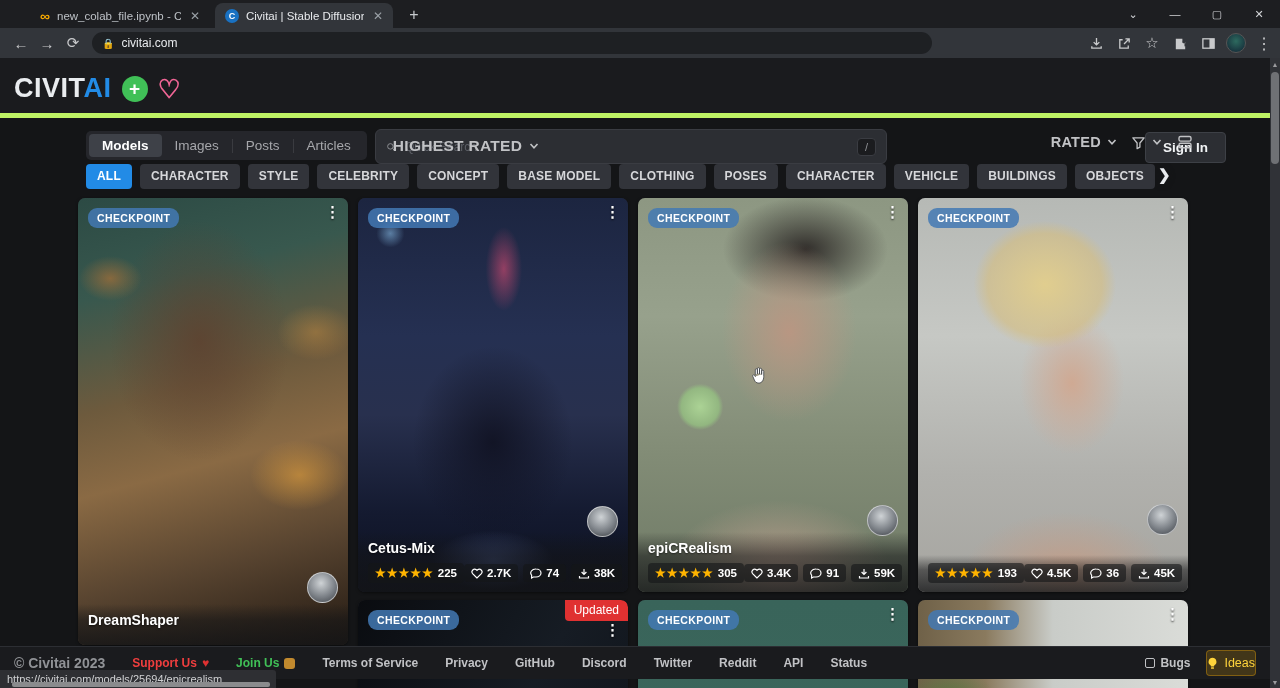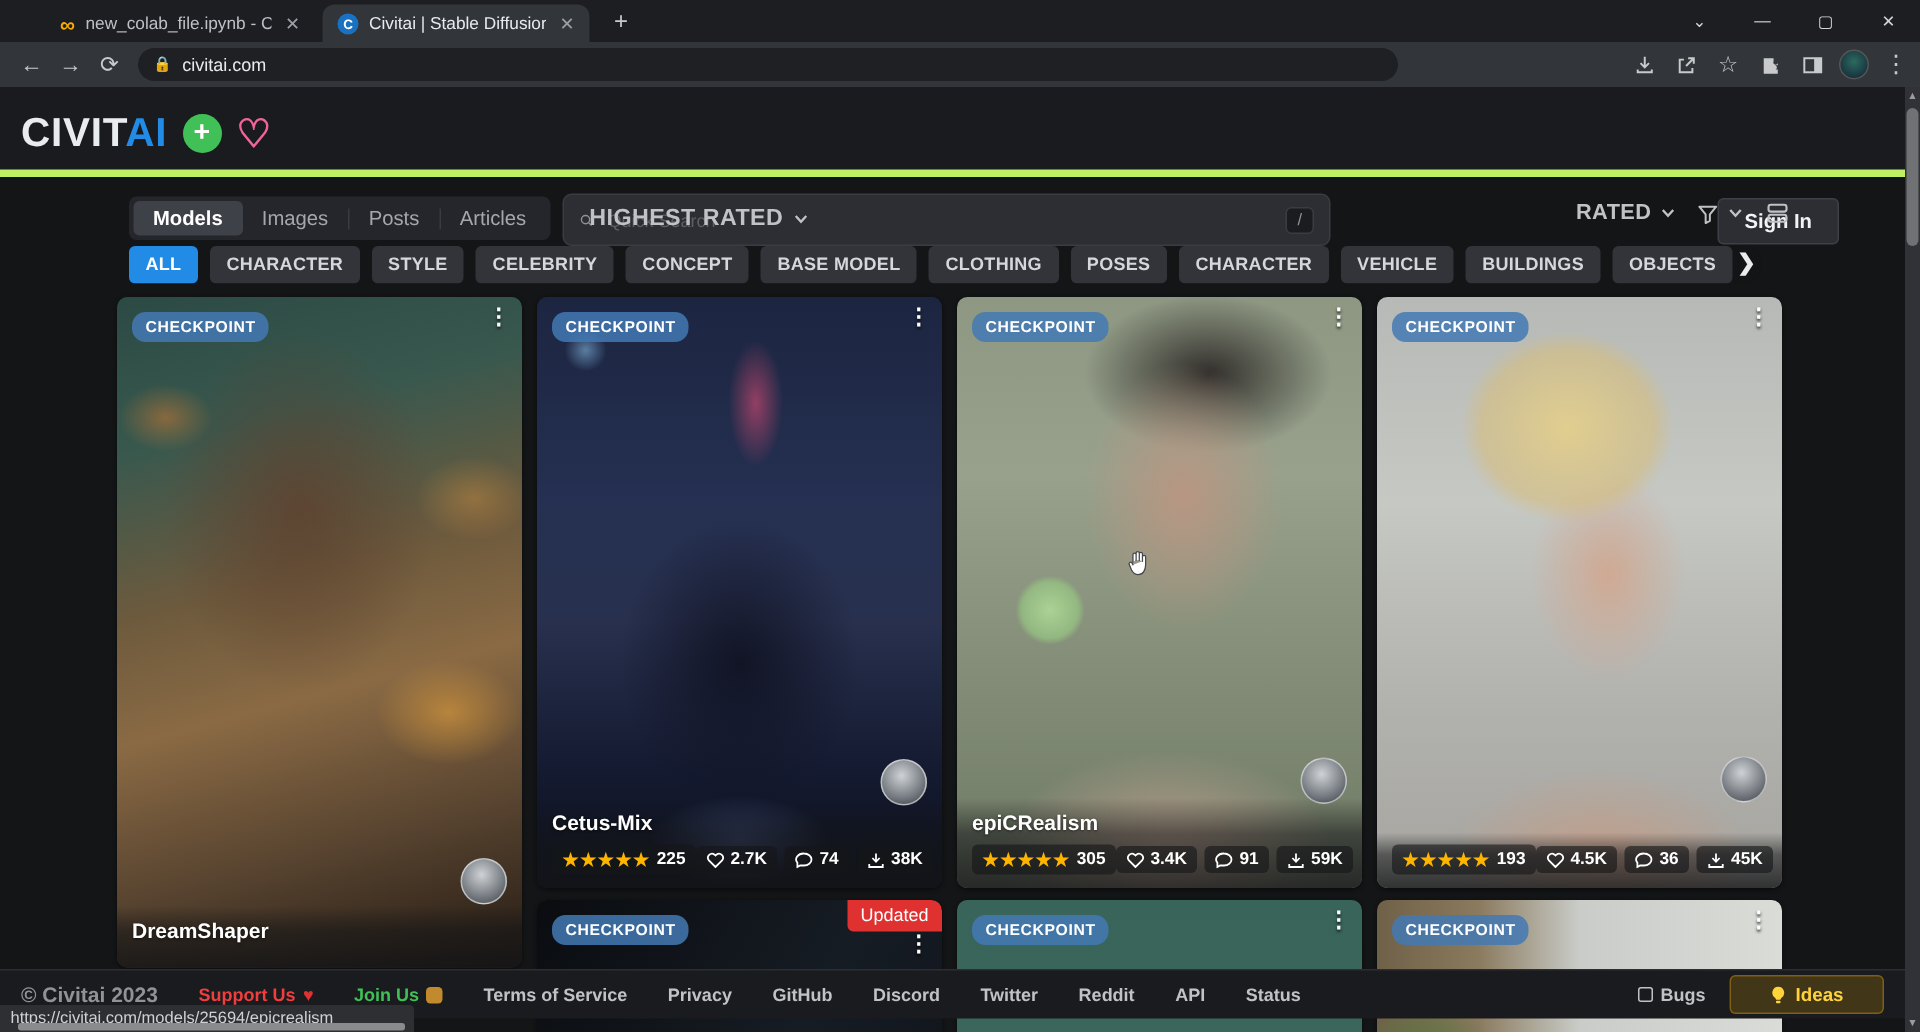--- a/index.html
+++ b/index.html
@@ -135,21 +135,21 @@
     border-top:1px solid #2c2e33; display:flex; align-items:center; padding:0 14px; gap:27px; }
   .copyright { color:#909296; font-size:14px; font-weight:700; }
   .f-link { color:#c1c2c5; font-size:12px; font-weight:600; display:flex; align-items:center; gap:5px; }
   .f-link.support { color:#f03e3e; }
   .f-link.join { color:#40c057; }
   .join-ico { width:11px; height:11px; background:#c28a2e; border-radius:3px; display:inline-block; }
   .footer-right { margin-left:auto; display:flex; align-items:center; gap:16px; }
   .bugs { color:#c1c2c5; font-size:12px; font-weight:600; display:flex; align-items:center; gap:5px; }
   .bug-ico { width:10px; height:10px; border:1.4px solid #c1c2c5; border-radius:2px; display:inline-block; }
   .ideas-btn { background:#52431557; background:rgba(250,176,5,.18); border:1px solid rgba(250,176,5,.35);
-    color:#ffd43b; font-size:12.5px; font-weight:700; border-radius:4px; padding:5px 26px;
+    color:#ffd43b; font-size:12.5px; font-weight:400; border-radius:4px; padding:5px 0;
     display:flex; align-items:center; gap:6px; }
 
   .status-url { position:absolute; left:0; top:670px; width:276px; height:18px; background:#2e2f33;
     color:#d0d1d3; font-size:11px; display:flex; align-items:center; padding:0 7px;
     border-radius:0 3px 0 0; white-space:nowrap; }
 
   
   .v-scroll { position:absolute; right:0; top:58px; width:10px; height:630px; background:#303237; }
   .v-arrow { position:absolute; left:0; width:10px; height:12px; color:#9a9b9e; font-size:7px;
     display:flex; align-items:center; justify-content:center; }

